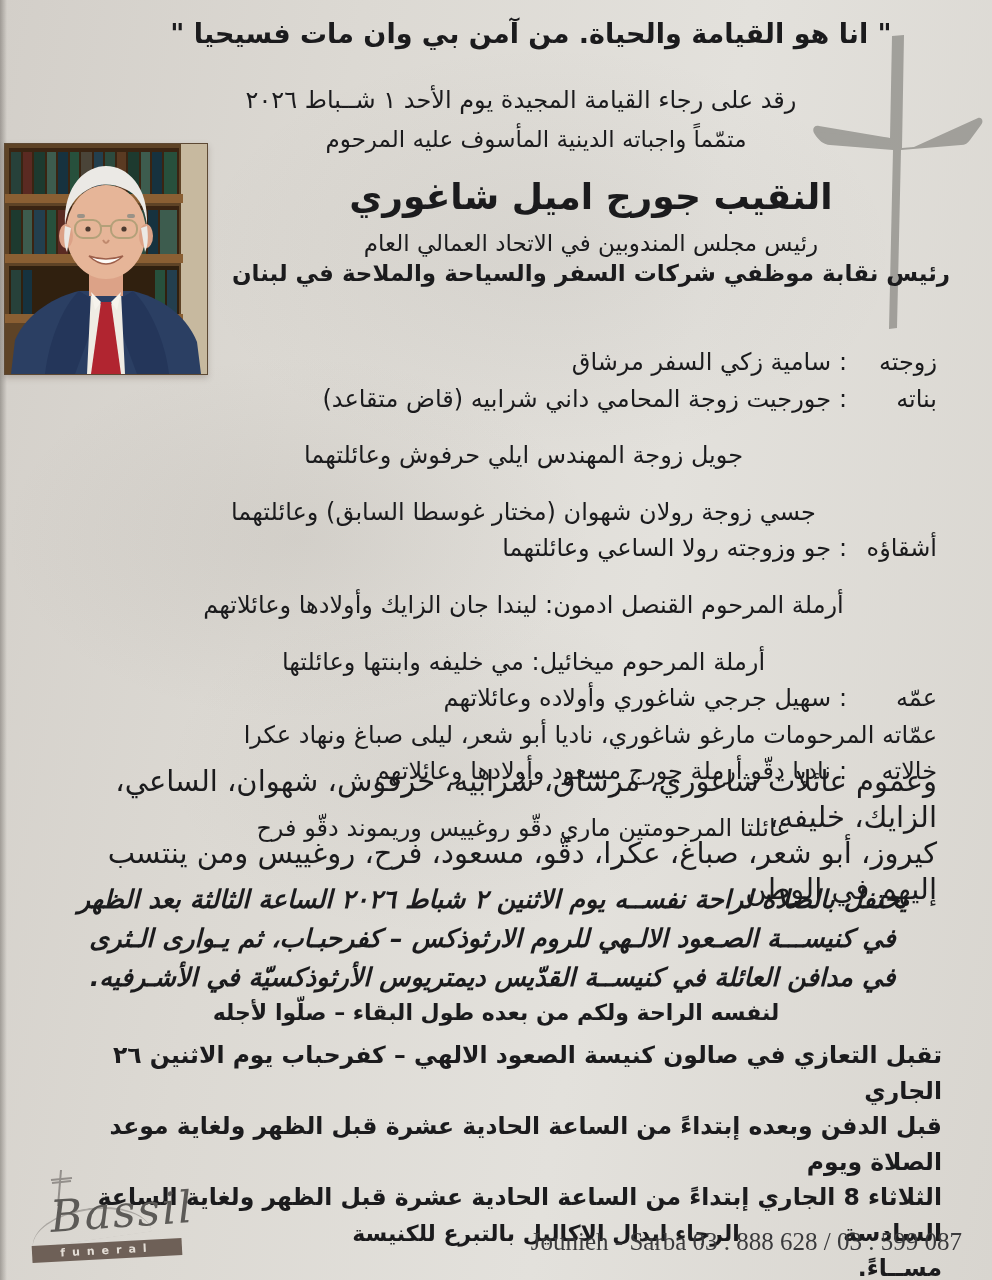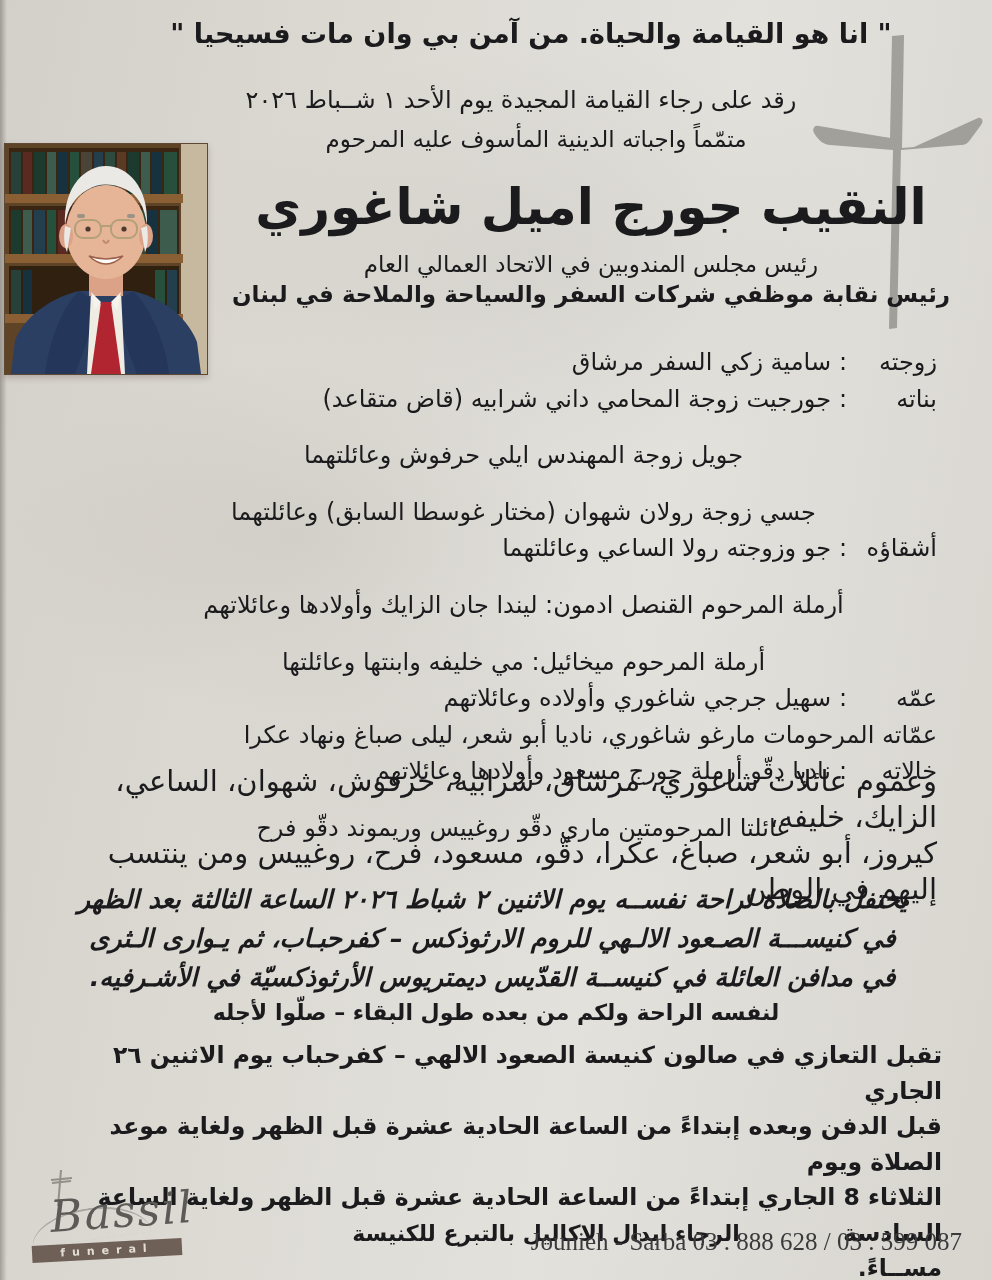--- a/index.html
+++ b/index.html
@@ -15,21 +15,21 @@
   #page::before{content:"";position:absolute;left:0;top:0;width:7px;height:100%;
     background:linear-gradient(90deg, rgba(60,55,50,0.35), rgba(60,55,50,0));pointer-events:none;}
   .abs{position:absolute;}
   .ctr{text-align:center;}
   .b{font-weight:bold;}
   
   .quote{top:18px;right:40px;left:110px;font-size:27px;letter-spacing:.5px;}
   .hline2{top:86px;right:150px;left:200px;font-size:24px;}
   .hline3{top:126px;right:180px;left:260px;font-size:23px;}
   .namewrap{top:170px;right:40px;left:230px;text-align:center;}
-  .deceased{font-size:50px;font-weight:bold;letter-spacing:1px;line-height:1.5;}
+  .deceased{font-size:36px;font-weight:bold;letter-spacing:1px;line-height:1.5;}
   .title1{font-size:23px;font-weight:normal;margin-top:6px;}
   .title2{font-size:23px;font-weight:bold;margin-top:4px;}
   
   .photo{left:4px;top:143px;width:202px;height:230px;border:1px solid rgba(90,80,70,.45);
          box-shadow:0 3px 6px rgba(80,60,50,.25);background:#5f4426;}
   .photo svg{display:block;}
   
   .cross-mark{left:800px;top:28px;width:190px;height:310px;opacity:.78;}
   
   .family{top:344px;right:55px;left:50px;font-size:24px;line-height:36.6px;}

